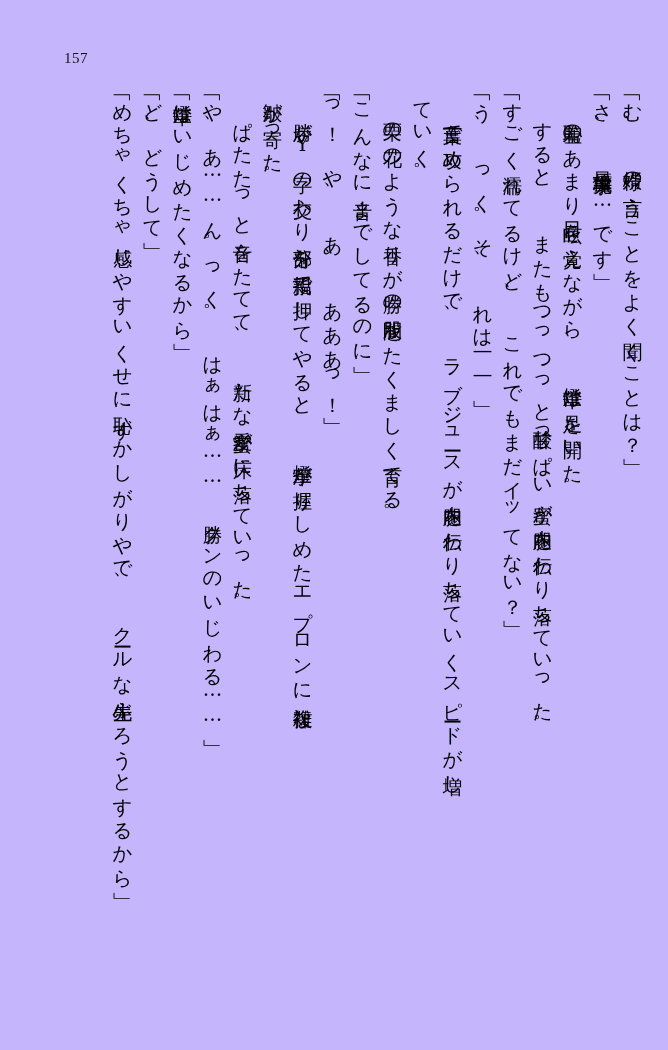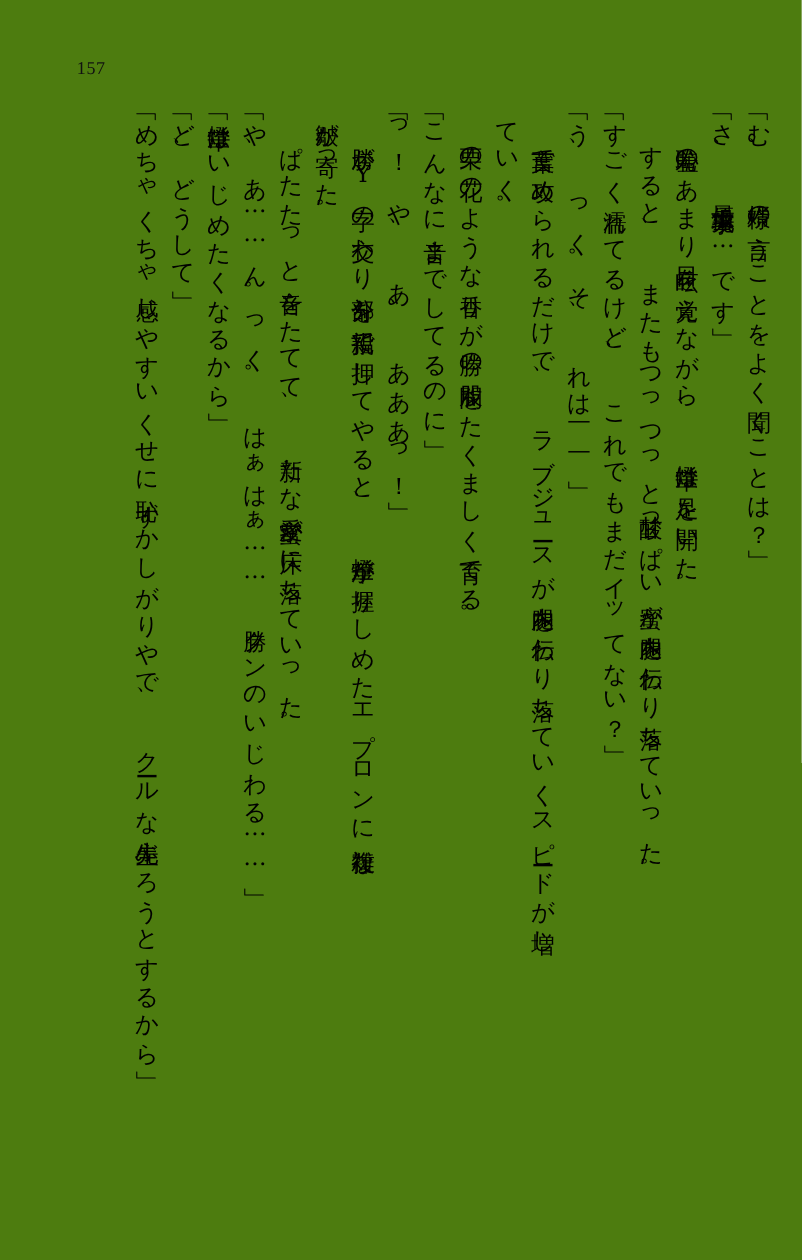--- a/index.html
+++ b/index.html
@@ -14,21 +14,21 @@
     color: #000000;
     position: relative;
     overflow: hidden;
   }
   .page {
     position: absolute;
     left: 0;
     top: 0;
     width: 668px;
     height: 1050px;
-    background: #4d7c0f;
+    background: #c4b5fd;
   }
   .page-number {
     position: absolute;
     left: 64px;
     top: 50px;
     font-size: 15px;
     letter-spacing: 0.5px;
     font-family: "Liberation Serif", "DejaVu Serif", serif;
     color: #111111;
   }

